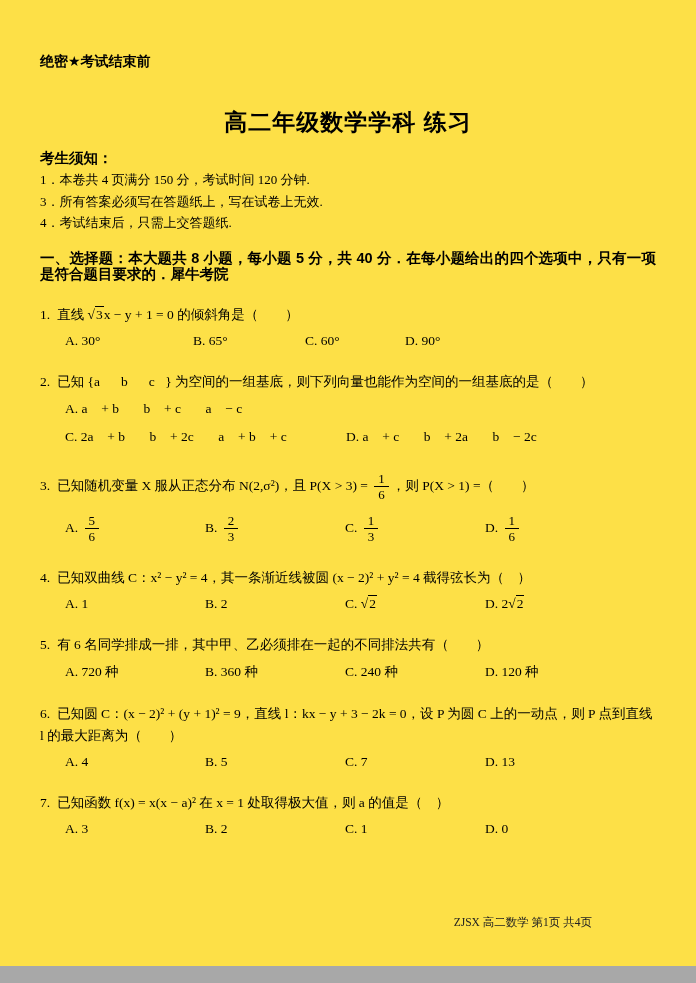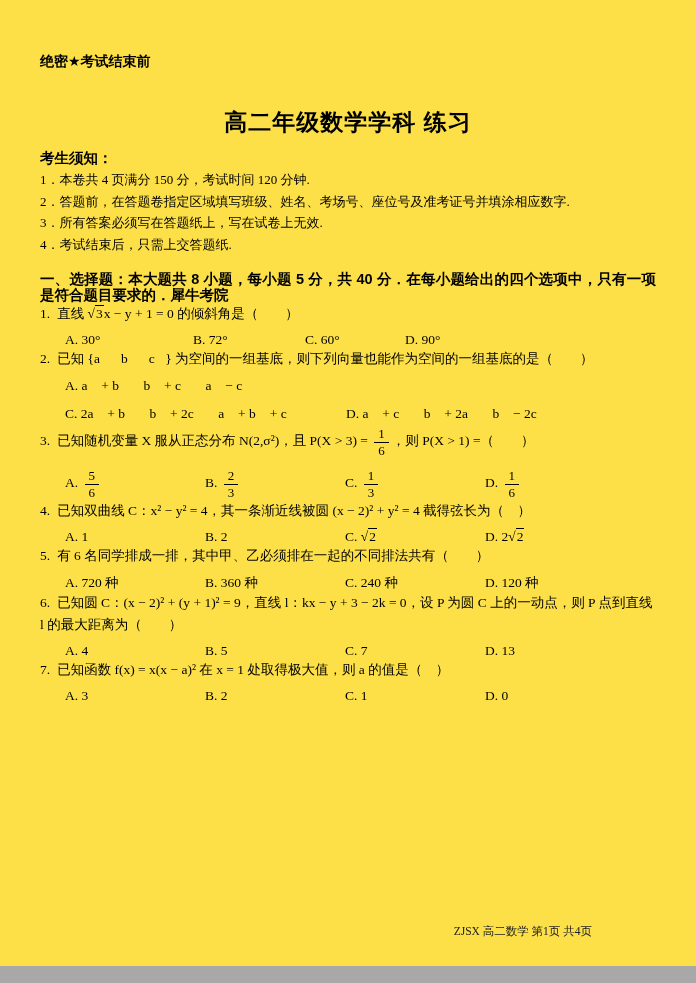--- a/index.html
+++ b/index.html
@@ -29,21 +29,21 @@
   .notice-title {
     font-family:"Liberation Sans","DejaVu Sans",sans-serif;
     font-weight:bold; font-size:14.5px; margin-top:9px; line-height:22px;
   }
   .notice-item { font-size:13px; line-height:21.5px; }
   .section-header {
     font-family:"Liberation Sans","DejaVu Sans",sans-serif;
     font-weight:bold; font-size:14.5px; line-height:16px; margin-top:16px;
     text-align:justify;
   }
-  .question { font-size:13.5px; }
+  .question { margin-top:22px; font-size:13.5px; }
   .q-stem { line-height:22px; }
   .q-num { margin-right:7px; }
   .opts { display:flex; margin-top:7px; padding-left:25px; align-items:center; }
   .opts .opt { width:140px; }
   .opts .opt:last-child { width:auto; }
   .opts-tight .opt:nth-child(1){ width:128px; }
   .opts-tight .opt:nth-child(2){ width:112px; }
   .opts-tight .opt:nth-child(3){ width:100px; }
   .opts-row2 { display:flex; margin-top:4px; padding-left:25px; line-height:24px; }
   .opts-row2 .opt { width:281px; }
@@ -51,48 +51,47 @@
   .frac {
     display:inline-flex; flex-direction:column; align-items:center;
     vertical-align:middle; line-height:1.2; margin:0 3px; text-align:center;
     font-size:13px;
   }
   .frac .num { border-bottom:1px solid #000; padding:0 4px; }
   .frac .den { padding:0 4px; }
   .radicand { border-top:1px solid #000; padding:0 1px; }
   .radicand:empty { display:none; }
   .footer {
-    position:absolute; bottom:27px; right:104px;
+    position:absolute; bottom:36px; right:104px;
     font-size:11.5px; color:#222;
   }
 </style>
 </head>
 <body>
 
 <div class="page">
 
   <div class="classification">绝密★考试结束前</div>
 
   <div class="page-title">高二年级数学学科 练习</div>
 
   <div class="notice-title">考生须知：</div>
   <div class="notice-item">1．本卷共 4 页满分 150 分，考试时间 120 分钟.</div>
-  <div class="notice-item">2．答题前，在答题卷指定区域填写班级、姓名、考场号、座位号及准考证号并填涂相应数字.</div>
   <div class="notice-item">3．所有答案必须写在答题纸上，写在试卷上无效.</div>
   <div class="notice-item">4．考试结束后，只需上交答题纸.</div>
 
   <div class="section-header">一、选择题：本大题共 8 小题，每小题 5 分，共 40 分．在每小题给出的四个选项中，只有一项是符合题目要求的．犀牛考院</div>
 
   <div class="question">
     <div class="q-stem">
       <span class="q-num">1.</span><span>直线 √</span><span class="radicand">3</span><span>x − y + 1 = 0 的倾斜角是（　　）</span>
     </div>
     <div class="opts opts-tight">
       <span class="opt">A. 30°</span>
-      <span class="opt">B. 72°</span>
+      <span class="opt">B. 65°</span>
       <span class="opt">C. 60°</span>
       <span class="opt">D. 90°</span>
     </div>
   </div>
 
   <div class="question">
     <div class="q-stem">
       <span class="q-num">2.</span><span>已知 {a⃗，b⃗，c⃗} 为空间的一组基底，则下列向量也能作为空间的一组基底的是（　　）</span>
     </div>
     <div class="opts-row2">

